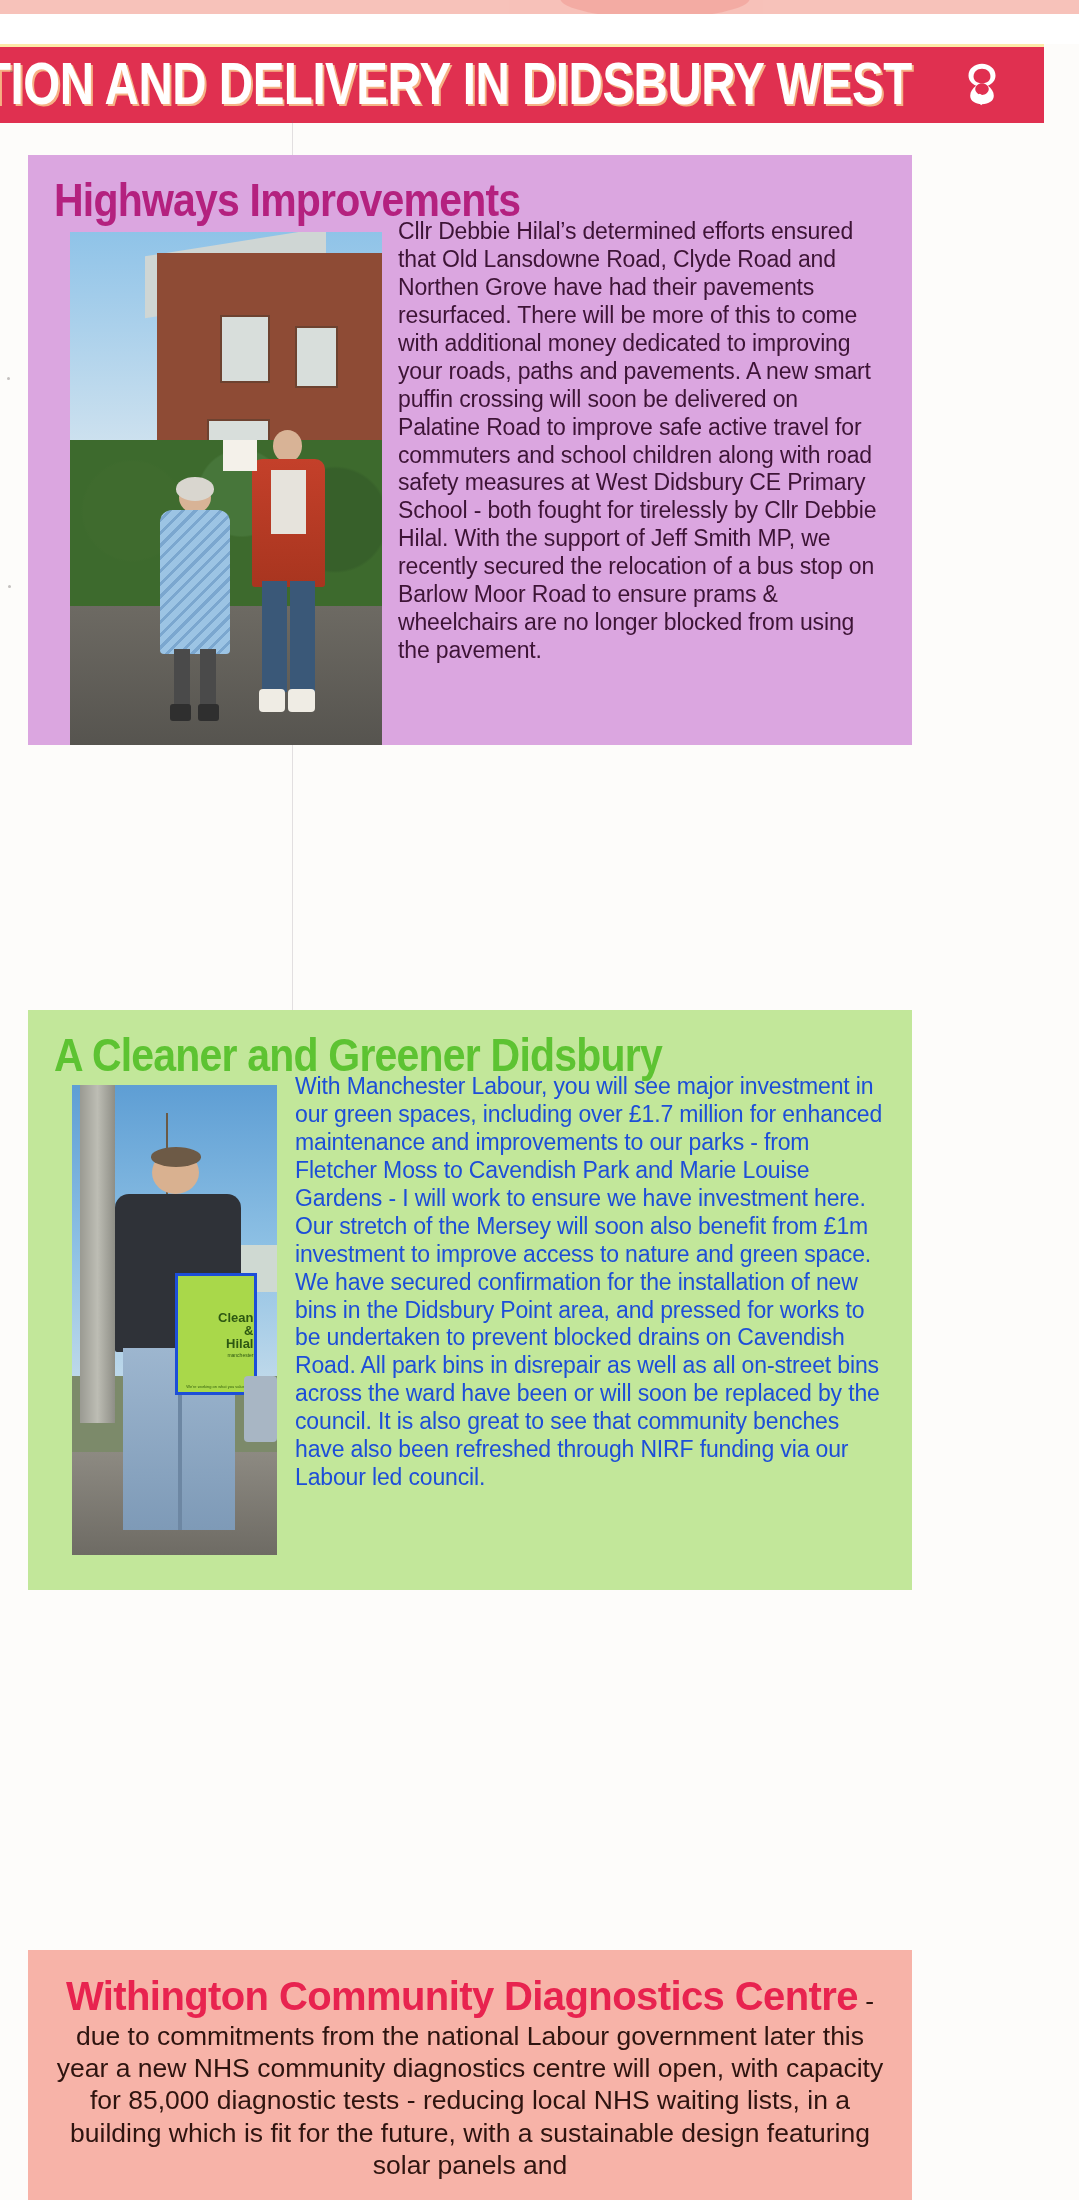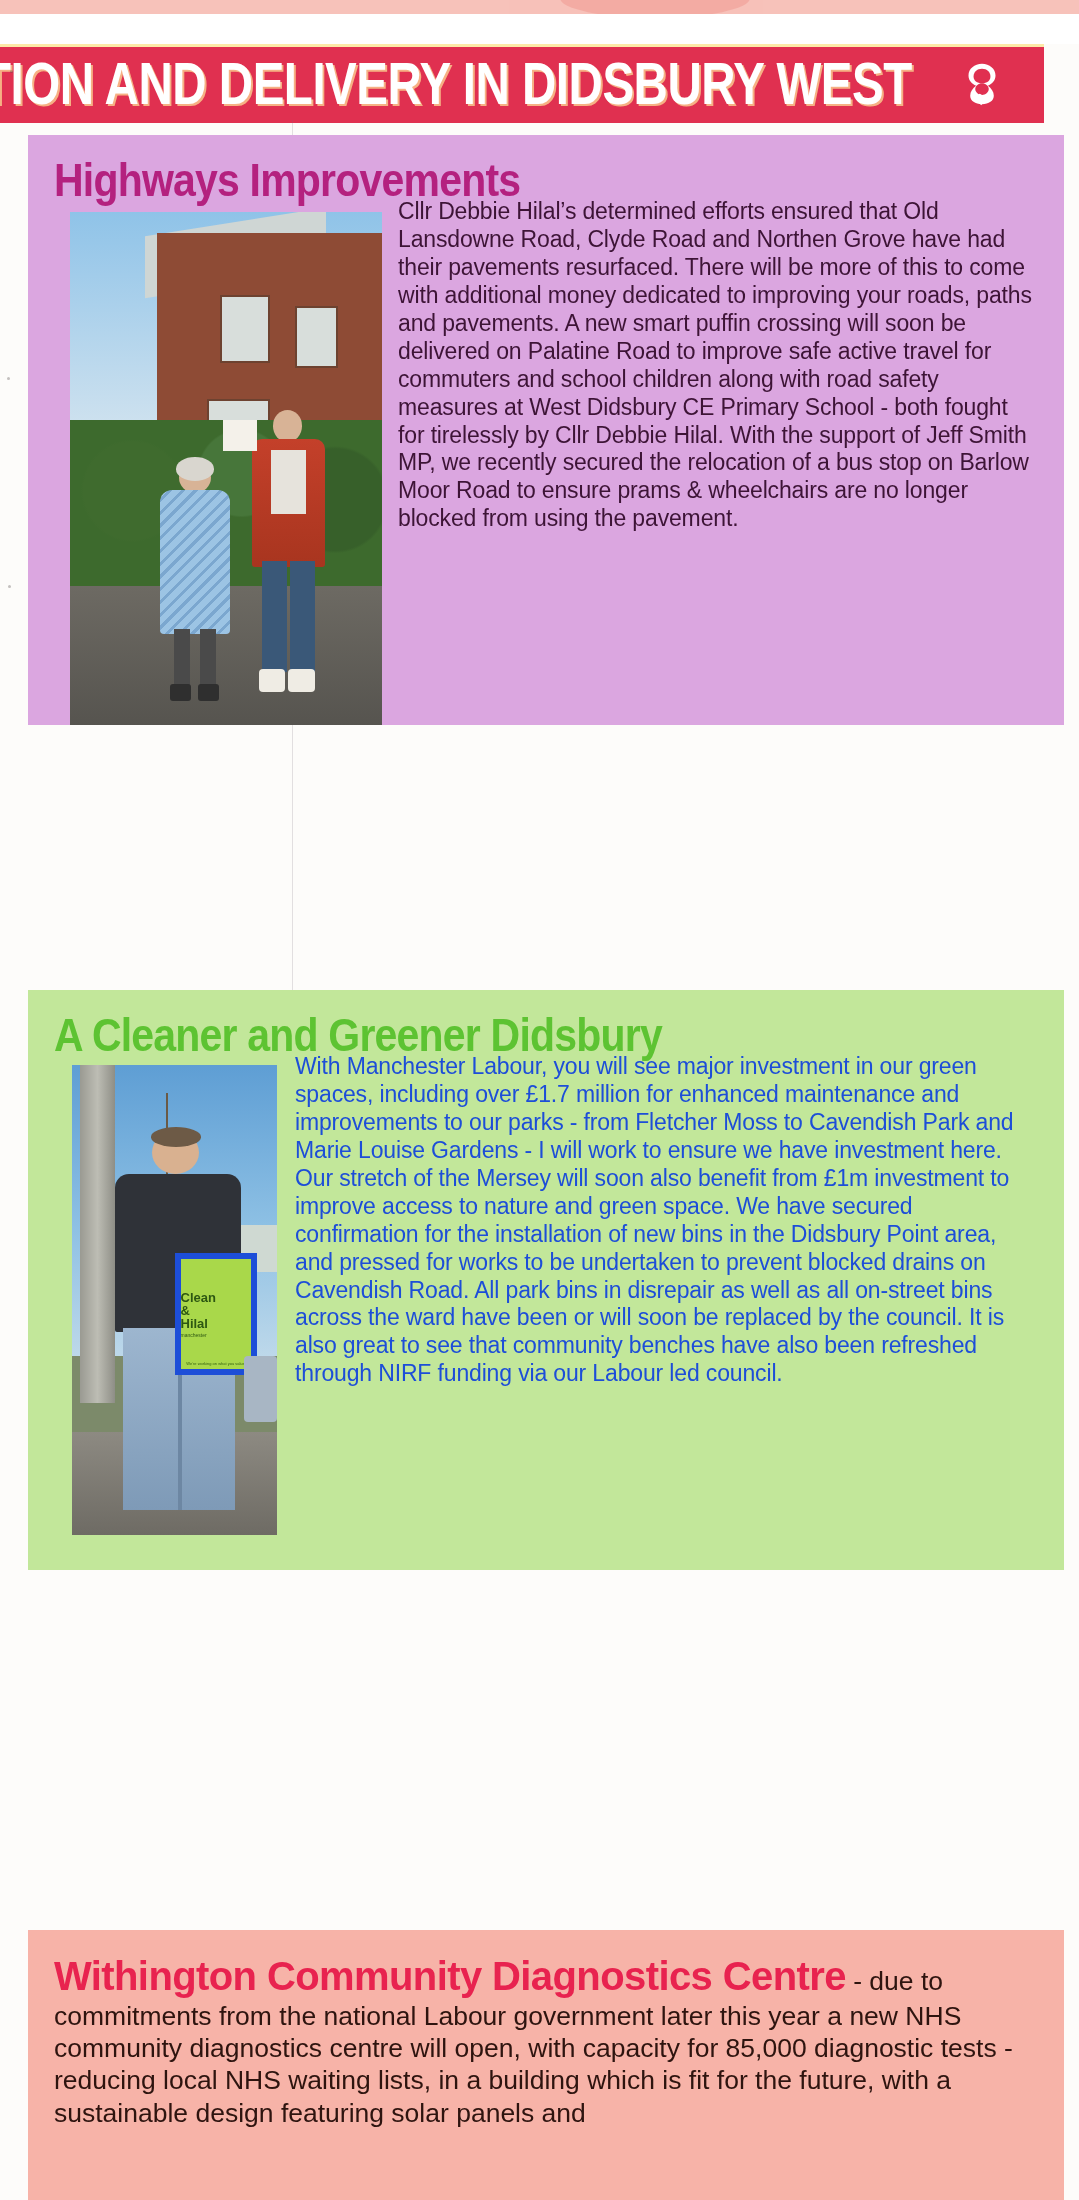--- a/index.html
+++ b/index.html
@@ -80,22 +80,23 @@
     margin-left: 14px;
     flex: 0 0 auto;
     display: flex;
     align-items: center;
   }
 
   
   .card {
     position: absolute;
     left: 28px;
-    width: 1036px;
-    overflow: hidden;
+    width: 884px;
+    overflow: hidden;
+    margin-top: 20px;
   }
 
   .card-heading {
     font-family: "Liberation Sans", sans-serif;
     font-weight: bold;
     font-size: 41px;
     letter-spacing: -0.8px;
     line-height: 1.0;
     transform: scaleY(1.14);
     transform-origin: left top;
@@ -151,20 +152,21 @@
     height: 290px;
     background: #f7b3a8;
     padding: 24px 26px 16px 26px;
   }
 
   .inline-flow {
     font-family: "Liberation Sans", sans-serif;
     font-size: 26.5px;
     line-height: 1.22;
     color: #2e140f;
+    text-align: center;
   }
   .inline-flow .hd {
     font-weight: bold;
     font-size: 40px;
     color: #e8234f;
     letter-spacing: -0.6px;
     line-height: 1.14;
   }
 
   
@@ -211,23 +213,23 @@
     background: #6a5a46;
     box-shadow: 16px 4px 0 -1px #6a5a46, -20px 10px 0 -1px #6a5a46, 34px 12px 0 -1px #6a5a46;
   }
   .ph-ground2 {
     position: absolute; left: 0; bottom: 0; width: 100%; height: 22%;
     background: linear-gradient(#8d8a82,#6e6b64);
   }
   .placard {
     position: absolute;
     background: #a9d84a;
-    border: 6px solid #1d4ed8;
+    border: 3px solid #1d4ed8;
     display: flex; flex-direction: column;
-    align-items: flex-start; justify-content: center;
+    align-items: flex-end; justify-content: center;
     color: #2d5712;
     font-family: "Liberation Sans", sans-serif;
     font-weight: bold;
     line-height: 1.0;
     overflow: hidden;
   }
   .placard .pl1 { font-size: 13px; }
   .placard .pl2 { font-size: 13px; }
   .placard .pl3 { font-size: 13px; }
   .placard .pl-sub { font-size: 5px; font-weight: normal; margin-top: 3px; }

